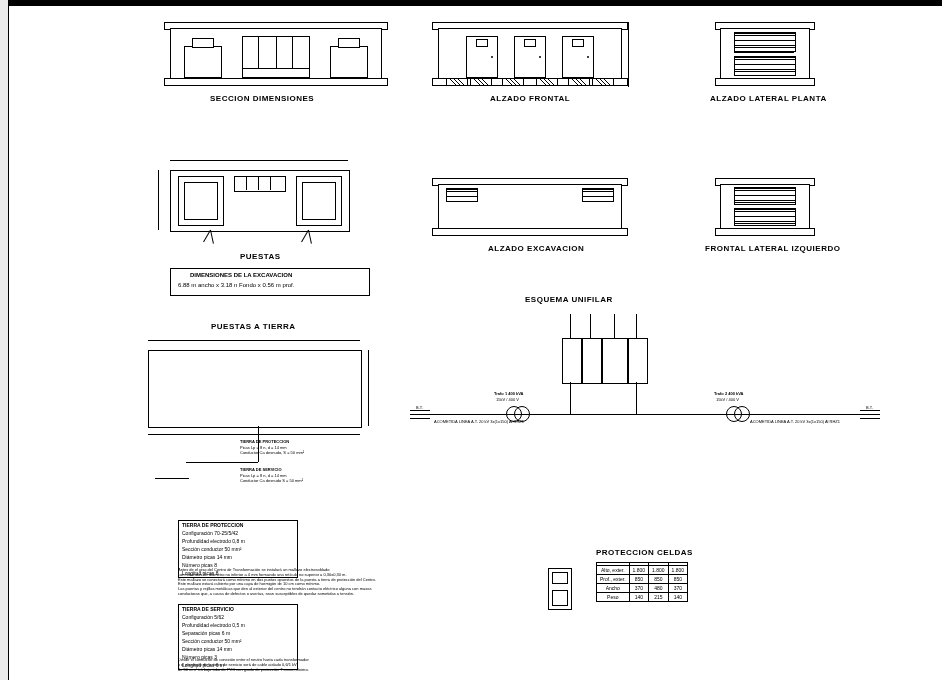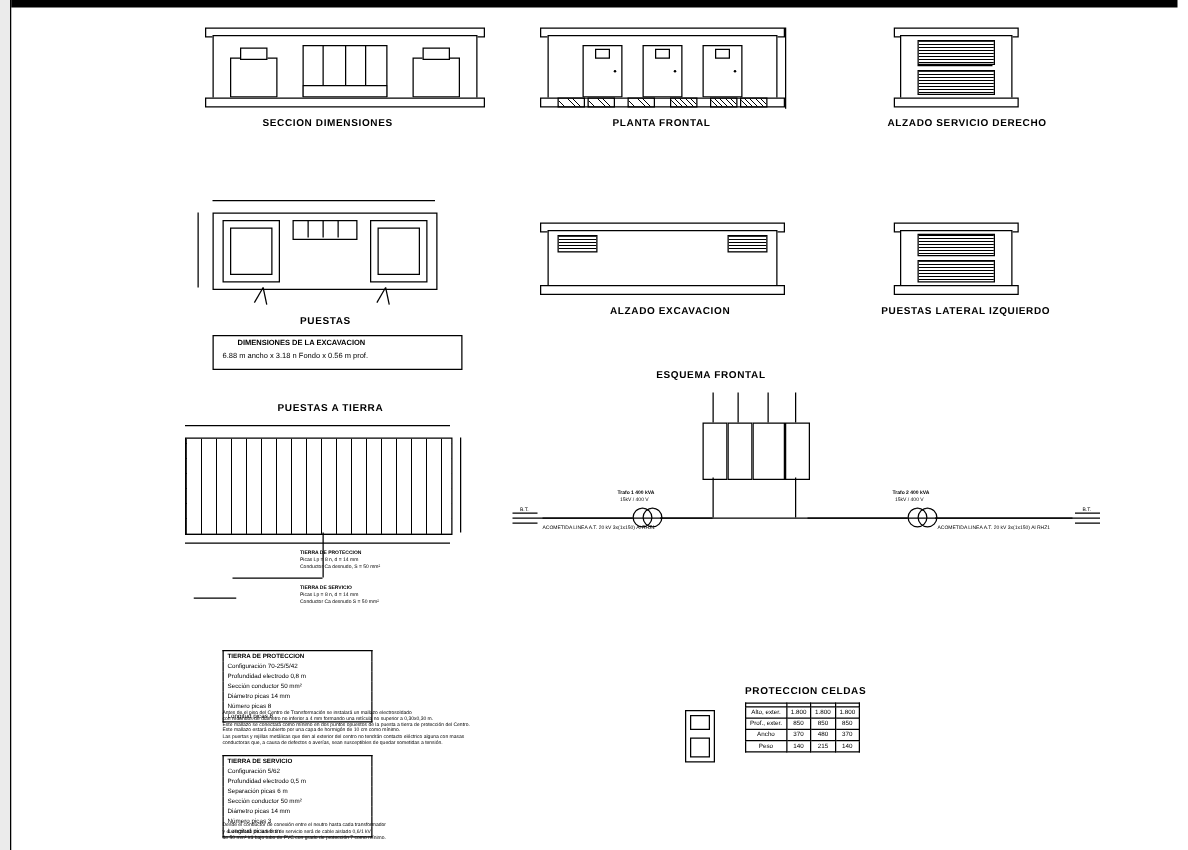--- a/index.html
+++ b/index.html
@@ -70,33 +70,33 @@
     <div class="dot" style="left:101px;top:34px"></div>
     <div class="dot" style="left:149px;top:34px"></div>
 
     <div class="hatch" style="left:8px;top:56px;width:20px;height:6px"></div>
     <div class="hatch" style="left:32px;top:56px;width:20px;height:6px"></div>
     <div class="hatch" style="left:64px;top:56px;width:20px;height:6px"></div>
     <div class="hatch" style="left:98px;top:56px;width:20px;height:6px"></div>
     <div class="hatch" style="left:130px;top:56px;width:20px;height:6px"></div>
     <div class="hatch" style="left:154px;top:56px;width:20px;height:6px"></div>
   </div>
-  <div class="lbl" style="left:490px;top:94px">PLANTA FRONTAL</div>
+  <div class="lbl" style="left:490px;top:94px">ALZADO FRONTAL</div>
 
   <div class="vline" style="left:628px;top:22px;height:65px"></div>
 
   <div class="elev" style="left:720px;top:22px;width:88px;height:65px">
     <div class="roof" style="position:absolute;left:-5px;top:0;width:98px;height:6px"></div>
     <div class="wall" style="position:absolute;left:0;top:6px;width:88px;height:50px"></div>
     <div class="foot" style="position:absolute;left:-5px;top:56px;width:98px;height:6px"></div>
     <div class="grille" style="left:14px;top:10px;width:60px;height:18px"></div>
     <div class="grille" style="left:14px;top:34px;width:60px;height:18px"></div>
     <div class="hline" style="left:14px;top:30px;width:60px"></div>
   </div>
-  <div class="lbl" style="left:710px;top:94px">ALZADO SERVICIO DERECHO</div>
+  <div class="lbl" style="left:710px;top:94px">ALZADO LATERAL PLANTA</div>
 
   <div class="elev" style="left:170px;top:170px;width:178px;height:75px">
     <div class="box" style="left:0;top:0;width:178px;height:60px;border-width:1.2px"></div>
 
     <div class="box thin" style="left:8px;top:6px;width:44px;height:48px"></div>
     <div class="box thin" style="left:14px;top:12px;width:32px;height:36px"></div>
 
     <div class="box thin" style="left:126px;top:6px;width:44px;height:48px"></div>
     <div class="box thin" style="left:132px;top:12px;width:32px;height:36px"></div>
 
@@ -128,25 +128,25 @@
   </div>
   <div class="lbl" style="left:488px;top:244px">ALZADO EXCAVACION</div>
 
   <div class="elev" style="left:720px;top:178px;width:88px;height:58px">
     <div class="roof" style="position:absolute;left:-5px;top:0;width:98px;height:6px"></div>
     <div class="wall" style="position:absolute;left:0;top:6px;width:88px;height:44px"></div>
     <div class="foot" style="position:absolute;left:-5px;top:50px;width:98px;height:6px"></div>
     <div class="grille" style="left:14px;top:9px;width:60px;height:16px"></div>
     <div class="grille" style="left:14px;top:30px;width:60px;height:16px"></div>
   </div>
-  <div class="lbl" style="left:705px;top:244px">PUESTAS LATERAL IZQUIERDO</div>
-
-  <div class="lbl" style="left:525px;top:295px">ESQUEMA FRONTAL</div>
-
-  <div class="lbl" style="left:222px;top:322px">PUESTAS A TIERRA</div>
+  <div class="lbl" style="left:705px;top:244px">FRONTAL LATERAL IZQUIERDO</div>
+
+  <div class="lbl" style="left:525px;top:295px">ESQUEMA UNIFILAR</div>
+
+  <div class="lbl" style="left:211px;top:322px">PUESTAS A TIERRA</div>
   <div class="elev" style="left:148px;top:350px;width:212px;height:76px">
     <div class="box thin" style="left:0;top:0;width:212px;height:76px;background:repeating-linear-gradient(90deg,#000 0,#000 .4px,#fff .4px,#fff 6px),repeating-linear-gradient(0deg,#000 0,#000 .4px,#fff .4px,#fff 6px)"></div>
   </div>
 
   <div class="hline" style="left:148px;top:340px;width:212px"></div>
   <div class="vline" style="left:368px;top:350px;height:76px"></div>
   <div class="hline" style="left:148px;top:434px;width:212px"></div>
 
   <div class="vline" style="left:258px;top:426px;height:36px"></div>
   <div class="hline" style="left:186px;top:462px;width:72px"></div>

